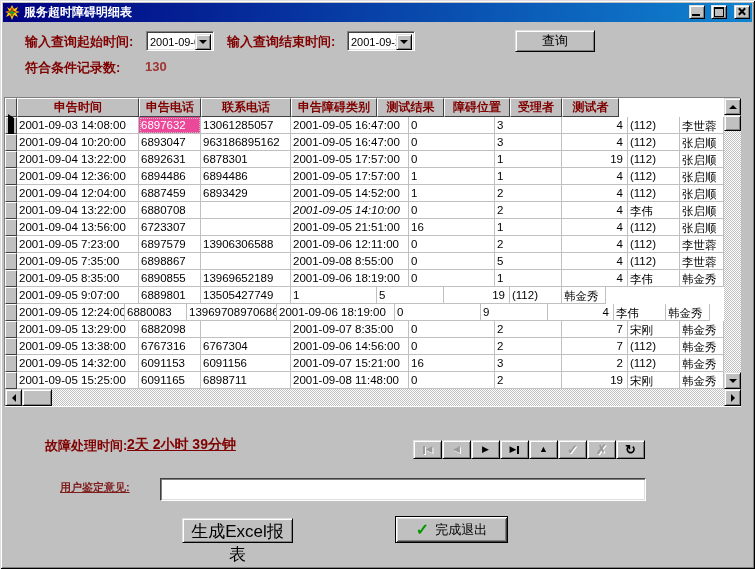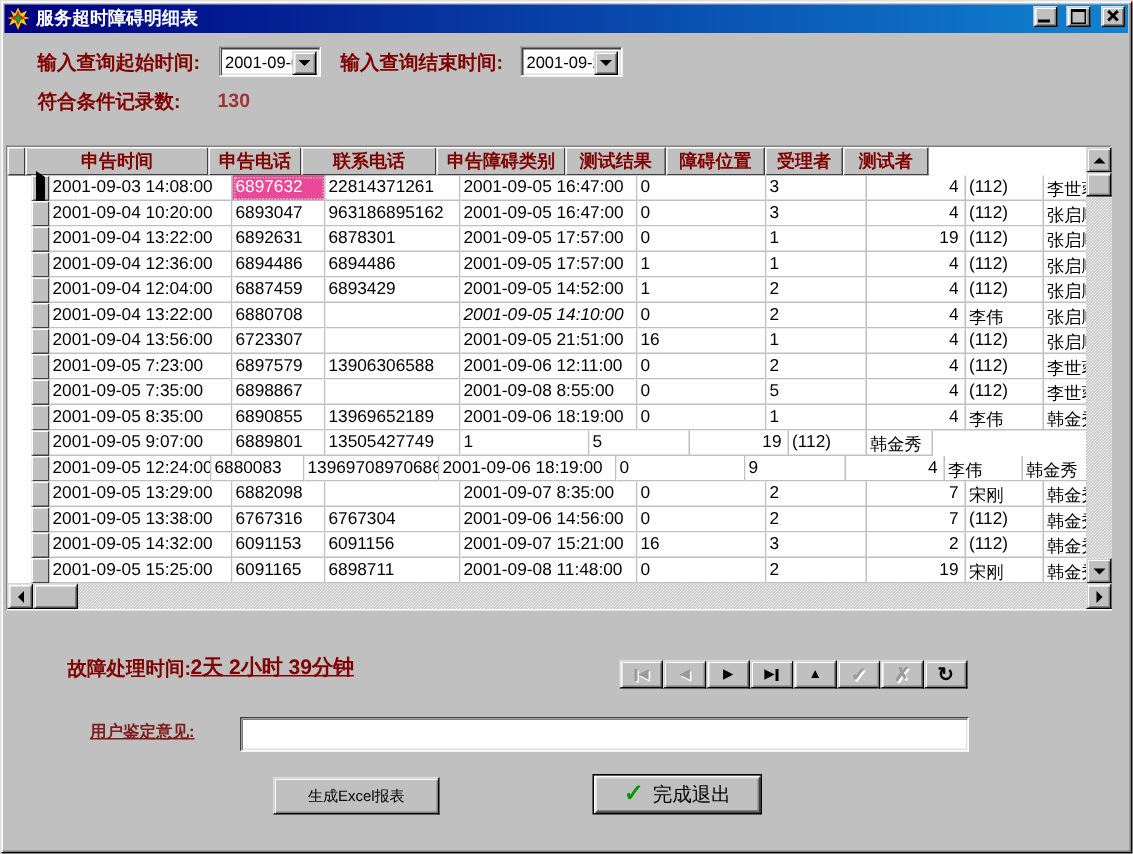--- a/index.html
+++ b/index.html
@@ -39,21 +39,21 @@
   .query-btn{position:absolute;left:515px;top:30px;width:80px;height:22px;
     font-size:13px;color:#000;font-family:"Liberation Sans",sans-serif;}
   
   .grid{position:absolute;left:4px;top:97px;width:737px;height:310px;box-sizing:border-box;
     background:#c0c0c0;border:1px solid;border-color:#808080 #fff #fff #808080;}
   .grid-main{position:absolute;left:0;top:0;width:719px;height:291px;overflow:hidden;background:#fff;}
   .grid-header{display:flex;height:19px;}
   .hcell{box-sizing:border-box;flex:none;background:#c0c0c0;color:#800000;font-weight:bold;
     font-size:12px;text-align:center;line-height:17px;border:1px solid;
     border-color:#fff #404040 #404040 #fff;overflow:hidden;white-space:nowrap;}
-  .grid-row{display:flex;height:17px;margin-left:16px;}
+  .grid-row{display:flex;height:17px;}
   .cell{box-sizing:border-box;flex:none;font-size:11.5px;color:#000;background:#fff;
     border-right:1px solid #c0c0c0;border-bottom:1px solid #c0c0c0;
     padding:2px 1px 0 2px;overflow:hidden;white-space:nowrap;}
   .cell.num{text-align:right;padding-right:4px;}
   .cell.sel{background:#ec4899;color:#fff;outline:1px dotted #c0c0c0;outline-offset:-2px;}
   .ind{box-sizing:border-box;flex:none;width:12px;background:#c0c0c0;border:1px solid;
     border-color:#fff #404040 #404040 #fff;}
   .ind .tri{width:0;height:0;border-top:4px solid transparent;border-bottom:4px solid transparent;
     border-left:6px solid #000;margin:3px 0 0 2px;}
   .track{background-color:#c0c0c0;
@@ -75,21 +75,21 @@
   .navbtn .nb-bar{width:2px;height:8px;background:currentColor;display:block;}
   .navbtn.dis{color:#9a9a9a;text-shadow:1px 1px 0 #fff;}
   .navbtn.dis .nb-bar{box-shadow:1px 1px 0 #fff;}
   .blue-lbl{position:absolute;color:#7f1d1d;font-weight:bold;font-size:11px;
     text-decoration:underline;white-space:nowrap;}
   .opinion-input{position:absolute;left:160px;top:478px;width:486px;height:23px;box-sizing:border-box;
     background:#fff;border:1px solid;border-color:#404040 #fff #fff #404040;
     box-shadow:inset 1px 1px 0 #808080, inset -1px -1px 0 #dfdfdf;
     font-size:12px;padding:2px 4px;outline:none;font-family:"Liberation Sans",sans-serif;}
   .excel-btn{position:absolute;left:182px;top:518px;width:111px;height:25px;
-    font-size:10px;color:#000;font-family:"Liberation Sans",sans-serif;}
+    font-size:17px;color:#000;font-family:"Liberation Sans",sans-serif;}
   .finish-btn{position:absolute;left:395px;top:516px;width:113px;height:27px;box-sizing:border-box;
     background:#c0c0c0;border:1px solid #000;
     box-shadow:inset 1px 1px 0 #fff, inset -1px -1px 0 #404040,
                inset 2px 2px 0 #dfdfdf, inset -2px -2px 0 #808080;
     display:flex;align-items:center;justify-content:center;font-size:13px;color:#000;
     font-family:"Liberation Sans",sans-serif;}
   .check{color:#009900;font-weight:bold;font-size:16px;margin-right:6px;line-height:1;}
 </style>
 </head>
 <body>
@@ -117,20 +117,21 @@
         <i class="arr-down"></i>
       </button>
   </div>
   <span class="lbl" style="left:227px;top:33px;">输入查询结束时间:</span>
   <div class="combo" style="left:347px;top:31px;">
     <span class="combo-text">2001-09-23</span>
     <button class="combo-btn b3">
         <i class="arr-down"></i>
       </button>
   </div>
+  <button class="query-btn b3">查询</button>
 
   <span class="lbl" style="left:25px;top:59px;">符合条件记录数:</span>
   <span class="count-val" style="left:145px;top:59px;">130</span>
 
   <div class="grid">
     <div class="grid-main">
       <div class="grid-header">
           <div class="hcell" style="width: 12px;"></div>
           <div class="hcell" style="width: 122px;">申告时间</div>
           <div class="hcell" style="width: 62px;">申告电话</div>
@@ -139,21 +140,21 @@
           <div class="hcell" style="width: 67px;">测试结果</div>
           <div class="hcell" style="width: 66px;">障碍位置</div>
           <div class="hcell" style="width: 52px;">受理者</div>
           <div class="hcell" style="width: 57px;">测试者</div>
         </div>
       <div>
           <div class="grid-row">
             <div class="ind"><i class="tri"></i></div>
             <div class="cell" style="width: 122px;">2001-09-03 14:08:00</div>
             <div class="cell sel" style="width: 62px;">6897632</div>
-            <div class="cell" style="width: 90px;">22814371261</div>
+            <div class="cell" style="width: 90px;">13061285057</div>
             <div class="cell" style="width: 118px;">2001-09-05 16:47:00</div>
             <div class="cell" style="width: 86px;">0</div>
             <div class="cell" style="width: 67px;">3</div>
             <div class="cell num" style="width: 66px;">4</div>
             <div class="cell" style="width: 52px;">(112)</div>
             <div class="cell" style="width: 44px;">李世蓉</div>
           </div>
           <div class="grid-row">
             <div class="ind"></div>
             <div class="cell" style="width: 122px;">2001-09-04 10:20:00</div>

